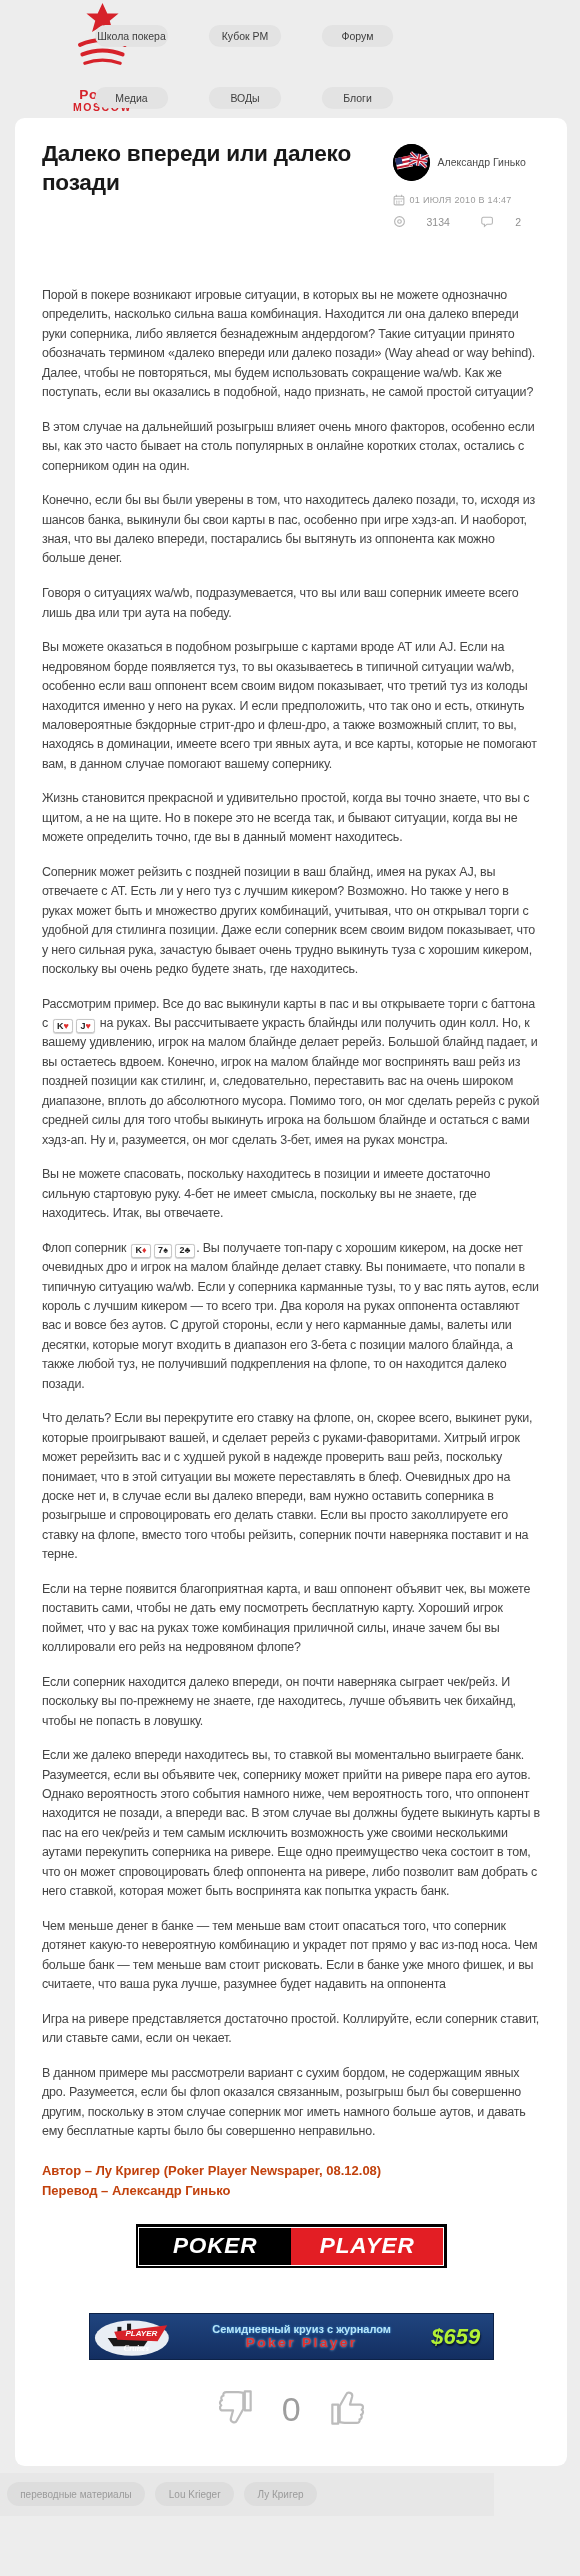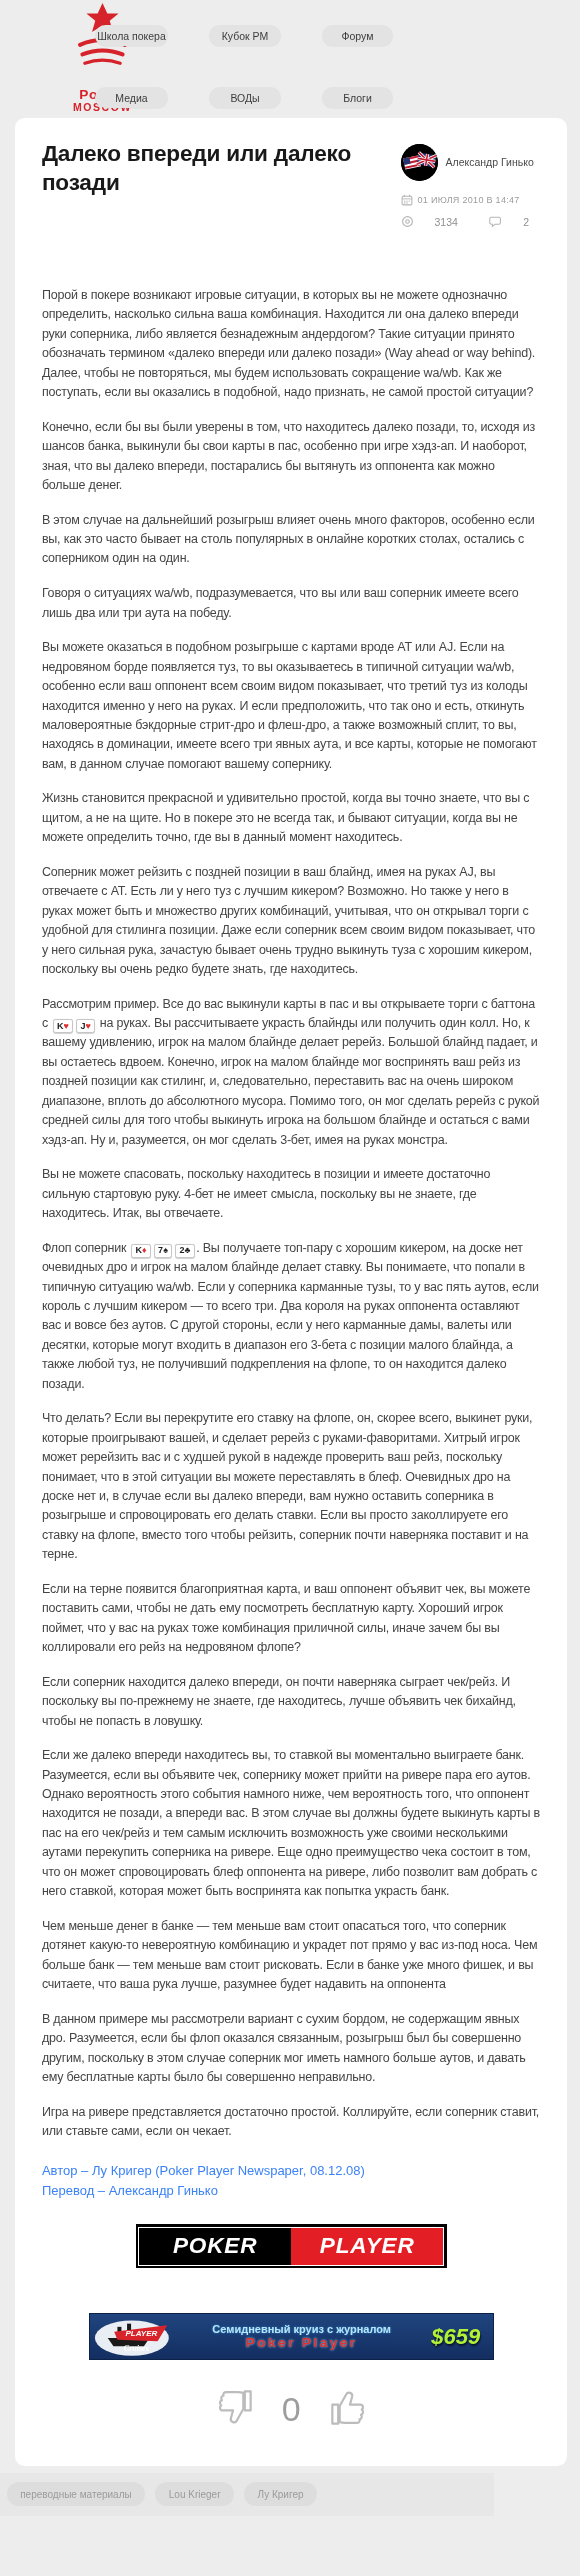--- a/index.html
+++ b/index.html
@@ -35,21 +35,21 @@
     background:#fff; border-radius:9.7px;
     margin:0 auto; width:552px;
     padding:21px 26px 32px 27.4px;
     position:relative;
   }
   .article-head { position:relative; min-height:129px; }
   h1.title {
     width:347px; font-size:22.6px; line-height:1.3; font-weight:bold;
     color:#191919; letter-spacing:-0.2px;
   }
-  .meta { position:absolute; right:4px; top:4.8px; width:136px; }
+  .meta { position:absolute; right:12px; top:4.8px; width:136px; }
   .author-row { display:flex; align-items:center; gap:8px; }
   .avatar {
     width:37px; height:37px; border-radius:50%; overflow:hidden;
     background:#000; flex:0 0 37px; cursor:pointer;
   }
   .author-name { font-size:10.5px; color:#4a4a4a; cursor:pointer; }
   .meta-row { display:flex; align-items:center; gap:5px; margin-top:13px; }
   .meta-row .txt { font-size:9px; color:#9b9b9b; letter-spacing:0.3px; }
   .stats-row { display:flex; align-items:center; gap:21px; margin-top:9.7px; }
   .stats-row .num { font-size:10.5px; color:#8f8f8f; margin-right:9.7px; }
@@ -64,21 +64,21 @@
   .pcard {
     display:inline-block; background:#fff; border:0.8px solid #c6c6c6;
     border-radius:2.4px; padding:1.6px 3.2px 0.8px 3.2px; margin:0 1.6px;
     font-size:9px; font-weight:bold; line-height:9.7px;
     box-shadow:0 0.8px 0.8px rgba(0,0,0,0.18); letter-spacing:0;
     vertical-align:-1.6px;
   }
   .pcard .rank { color:#222; }
   .pcard .suit.red { color:#e03131; }
   .pcard .suit.black { color:#222; }
-  .author-block { font-weight:normal; color:#3b82f6; font-size:13px; line-height:1.5; margin-top:20px; }
+  .author-block { font-weight:bold; color:#c2410c; font-size:13px; line-height:1.5; margin-top:20px; }
 
   
   .pp-logo {
     width:311px; height:44px; margin:24px auto 0 auto;
     background:#000; padding:2.4px; display:flex; cursor:pointer;
   }
   .pp-inner { flex:1; display:flex; border:1.6px solid #fff; }
   .pp-left, .pp-right {
     flex:1; display:flex; align-items:center; justify-content:center;
     color:#fff; font-weight:bold; font-size:22.6px; font-style:italic;
@@ -217,22 +217,22 @@
               <path d="M3,2.5 h10 a2,2 0 0 1 2,2 v5 a2,2 0 0 1 -2,2 h-5 l-3.5,3 v-3 h-1.5 a2,2 0 0 1 -2,-2 v-5 a2,2 0 0 1 2,-2 z" fill="none" stroke="#b5b5b5" stroke-width="1.4"></path>
             </svg>
           </span>
           <span class="num">2</span>
         </div>
       </div>
     </div>
 
     <div class="body">
       <p>Порой в покере возникают игровые ситуации, в которых вы не можете однозначно определить, насколько сильна ваша комбинация. Находится ли она далеко впереди руки соперника, либо является безнадежным андердогом? Такие ситуации принято обозначать термином «далеко впереди или далеко позади» (Way ahead or way behind). Далее, чтобы не повторяться, мы будем использовать сокращение wa/wb. Как же поступать, если вы оказались в подобной, надо признать, не самой простой ситуации?</p>
+      <p>В этом случае на дальнейший розыгрыш влияет очень много факторов, особенно если вы, как это часто бывает на столь популярных в онлайне коротких столах, остались с соперником один на один.</p>
       <p>Конечно, если бы вы были уверены в том, что находитесь далеко позади, то, исходя из шансов банка, выкинули бы свои карты в пас, особенно при игре хэдз-ап. И наоборот, зная, что вы далеко впереди, постарались бы вытянуть из оппонента как можно больше денег.</p>
-      <p>В этом случае на дальнейший розыгрыш влияет очень много факторов, особенно если вы, как это часто бывает на столь популярных в онлайне коротких столах, остались с соперником один на один.</p>
       <p>Говоря о ситуациях wa/wb, подразумевается, что вы или ваш соперник имеете всего лишь два или три аута на победу.</p>
       <p>Вы можете оказаться в подобном розыгрыше с картами вроде AT или AJ. Если на недровяном борде появляется туз, то вы оказываетесь в типичной ситуации wa/wb, особенно если ваш оппонент всем своим видом показывает, что третий туз из колоды находится именно у него на руках. И если предположить, что так оно и есть, откинуть маловероятные бэкдорные стрит-дро и флеш-дро, а также возможный сплит, то вы, находясь в доминации, имеете всего три явных аута, и все карты, которые не помогают вам, в данном случае помогают вашему сопернику.</p>
       <p>Жизнь становится прекрасной и удивительно простой, когда вы точно знаете, что вы с щитом, а не на щите. Но в покере это не всегда так, и бывают ситуации, когда вы не можете определить точно, где вы в данный момент находитесь.</p>
       <p>Соперник может рейзить с поздней позиции в ваш блайнд, имея на руках AJ, вы отвечаете с AT. Есть ли у него туз с лучшим кикером? Возможно. Но также у него в руках может быть и множество других комбинаций, учитывая, что он открывал торги с удобной для стилинга позиции. Даже если соперник всем своим видом показывает, что у него сильная рука, зачастую бывает очень трудно выкинуть туза с хорошим кикером, поскольку вы очень редко будете знать, где находитесь.</p>
 
       <p>
         <span>Рассмотрим пример. Все до вас выкинули карты в пас и вы открываете торги с баттона с</span>
         <span class="pcard"><span class="rank">K</span><span class="suit red">♥</span></span><span class="pcard"><span class="rank">J</span><span class="suit red">♥</span></span>
         <span>на руках. Вы рассчитываете украсть блайнды или получить один колл. Но, к вашему удивлению, игрок на малом блайнде делает ререйз. Большой блайнд падает, и вы остаетесь вдвоем. Конечно, игрок на малом блайнде мог воспринять ваш рейз из поздней позиции как стилинг, и, следовательно, переставить вас на очень широком диапазоне, вплоть до абсолютного мусора. Помимо того, он мог сделать ререйз с рукой средней силы для того чтобы выкинуть игрока на большом блайнде и остаться с вами хэдз-ап. Ну и, разумеется, он мог сделать 3-бет, имея на руках монстра.</span>
       </p>
@@ -242,22 +242,22 @@
       <p>
         <span>Флоп соперник</span>
         <span class="pcard"><span class="rank">K</span><span class="suit red">♦</span></span><span class="pcard"><span class="rank">7</span><span class="suit black">♠</span></span><span class="pcard"><span class="rank">2</span><span class="suit black">♣</span></span><span>. Вы получаете топ-пару с хорошим кикером, на доске нет очевидных дро и игрок на малом блайнде делает ставку. Вы понимаете, что попали в типичную ситуацию wa/wb. Если у соперника карманные тузы, то у вас пять аутов, если король с лучшим кикером — то всего три. Два короля на руках оппонента оставляют вас и вовсе без аутов. С другой стороны, если у него карманные дамы, валеты или десятки, которые могут входить в диапазон его 3-бета с позиции малого блайнда, а также любой туз, не получивший подкрепления на флопе, то он находится далеко позади.</span>
       </p>
 
       <p>Что делать? Если вы перекрутите его ставку на флопе, он, скорее всего, выкинет руки, которые проигрывают вашей, и сделает ререйз с руками-фаворитами. Хитрый игрок может ререйзить вас и с худшей рукой в надежде проверить ваш рейз, поскольку понимает, что в этой ситуации вы можете переставлять в блеф. Очевидных дро на доске нет и, в случае если вы далеко впереди, вам нужно оставить соперника в розыгрыше и спровоцировать его делать ставки. Если вы просто заколлируете его ставку на флопе, вместо того чтобы рейзить, соперник почти наверняка поставит и на терне.</p>
       <p>Если на терне появится благоприятная карта, и ваш оппонент объявит чек, вы можете поставить сами, чтобы не дать ему посмотреть бесплатную карту. Хороший игрок поймет, что у вас на руках тоже комбинация приличной силы, иначе зачем бы вы коллировали его рейз на недровяном флопе?</p>
       <p>Если соперник находится далеко впереди, он почти наверняка сыграет чек/рейз. И поскольку вы по-прежнему не знаете, где находитесь, лучше объявить чек бихайнд, чтобы не попасть в ловушку.</p>
       <p>Если же далеко впереди находитесь вы, то ставкой вы моментально выиграете банк. Разумеется, если вы объявите чек, сопернику может прийти на ривере пара его аутов. Однако вероятность этого события намного ниже, чем вероятность того, что оппонент находится не позади, а впереди вас. В этом случае вы должны будете выкинуть карты в пас на его чек/рейз и тем самым исключить возможность уже своими несколькими аутами перекупить соперника на ривере. Еще одно преимущество чека состоит в том, что он может спровоцировать блеф оппонента на ривере, либо позволит вам добрать с него ставкой, которая может быть воспринята как попытка украсть банк.</p>
       <p>Чем меньше денег в банке — тем меньше вам стоит опасаться того, что соперник дотянет какую-то невероятную комбинацию и украдет пот прямо у вас из-под носа. Чем больше банк — тем меньше вам стоит рисковать. Если в банке уже много фишек, и вы считаете, что ваша рука лучше, разумнее будет надавить на оппонента</p>
+      <p>Игра на ривере представляется достаточно простой. Коллируйте, если соперник ставит, или ставьте сами, если он чекает.</p>
       <p>В данном примере мы рассмотрели вариант с сухим бордом, не содержащим явных дро. Разумеется, если бы флоп оказался связанным, розыгрыш был бы совершенно другим, поскольку в этом случае соперник мог иметь намного больше аутов, и давать ему бесплатные карты было бы совершенно неправильно.</p>
-      <p>Игра на ривере представляется достаточно простой. Коллируйте, если соперник ставит, или ставьте сами, если он чекает.</p>
 
       <div class="author-block">
         <div>Автор – Лу Кригер (Poker Player Newspaper, 08.12.08)</div>
         <div>Перевод – Александр Гинько</div>
       </div>
 
       <div class="pp-logo">
         <div class="pp-inner">
           <div class="pp-left">POKER</div>
           <div class="pp-right">PLAYER</div>

